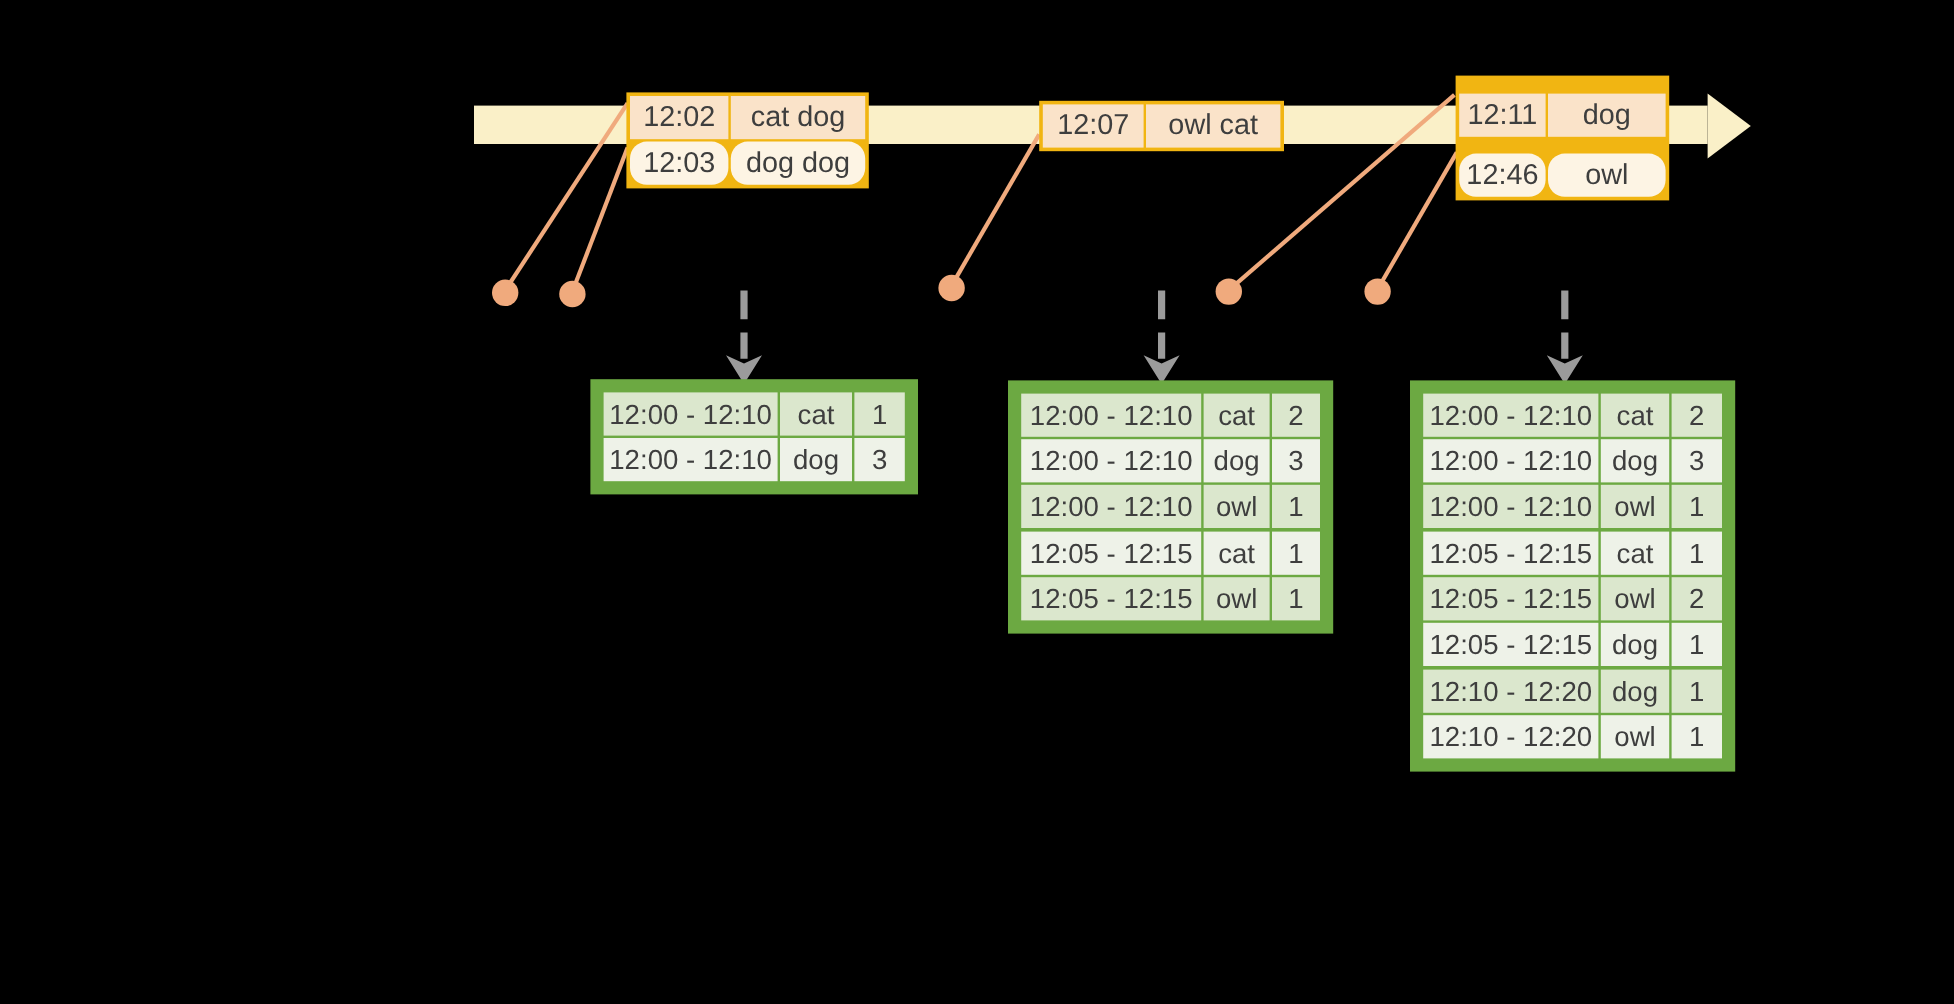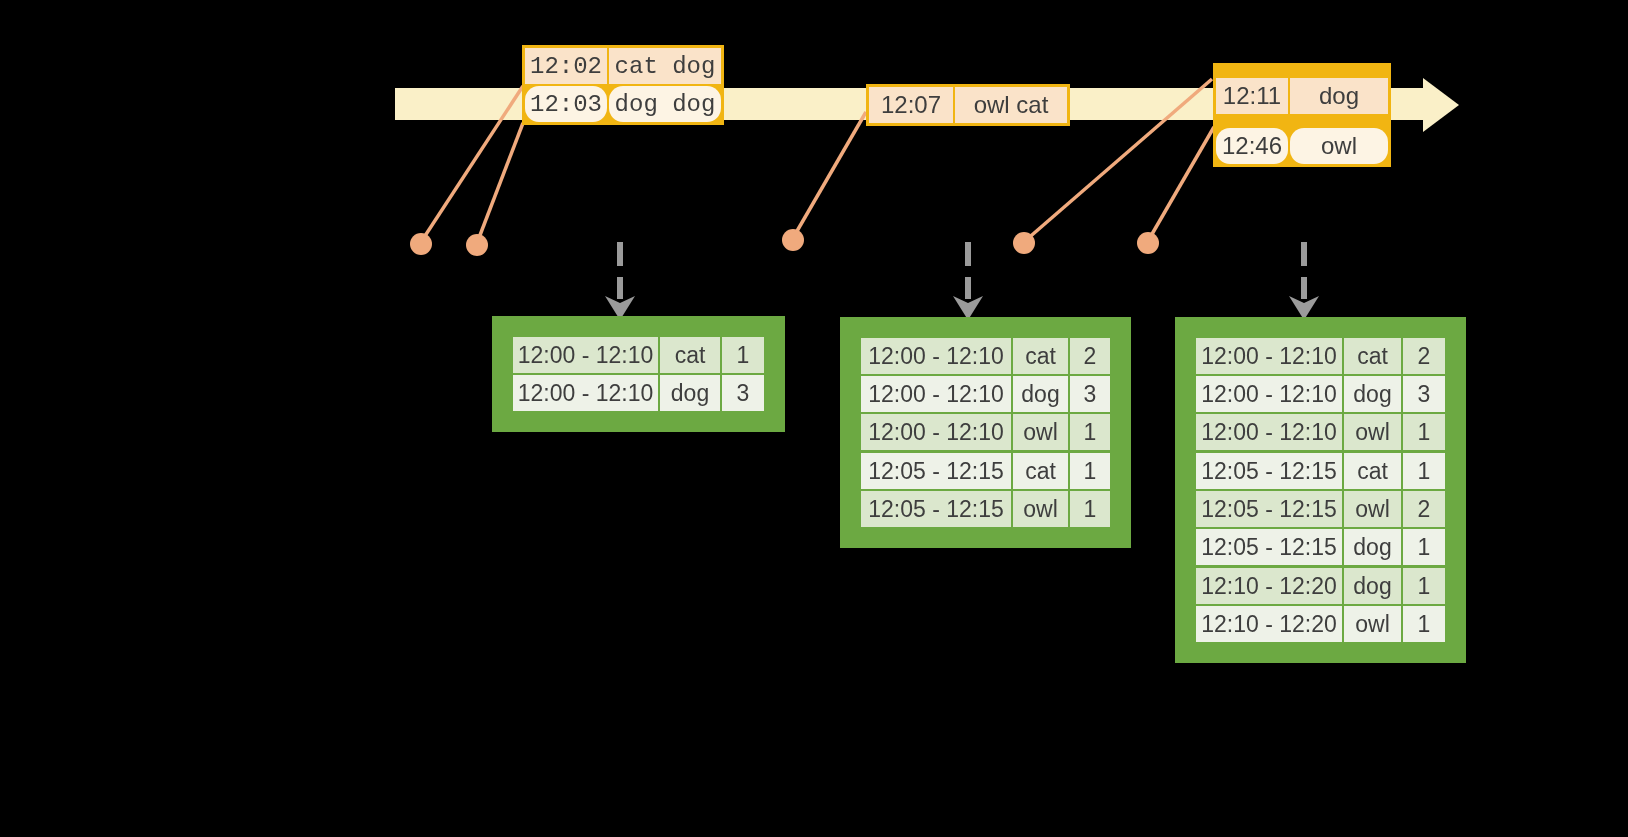--- a/index.html
+++ b/index.html
@@ -33,21 +33,21 @@
   }
   .ev-row{display:grid;gap:2px;}
   .b1-row{grid-template-columns:82px 112px;}
   .b2-row{grid-template-columns:84px 112px;}
   .b3-row{grid-template-columns:72px 98px;margin-top:12px;}
   .ev-cell{height:36px;display:flex;align-items:center;justify-content:center;font-size:24px;}
   .fill-ev-dark{background:var(--event-row-dark);}
   .fill-ev-light{background:var(--event-row-light);border-radius:14px;}
 
   .result-table{
-    position:absolute;background:var(--table-border);padding:21px;
+    position:absolute;background:var(--table-border);padding:11px;
     display:flex;flex-direction:column;gap:3px;
   }
   .tbl-group{display:flex;flex-direction:column;gap:2px;}
   .tbl-row{display:grid;gap:2px;}
   .t1-row{grid-template-columns:145px 60px 42px;}
   .t2-row{grid-template-columns:150px 55px 40px;}
   .t3-row{grid-template-columns:146px 57px 42px;}
   .tbl-cell{height:36px;display:flex;align-items:center;justify-content:center;font-size:23px;}
   .fill-dark{background:var(--table-row-dark);}
   .fill-light{background:var(--table-row-light);}
@@ -81,21 +81,21 @@
     <g>
       <line class="trigger-line" x1="968" y1="242" x2="968" y2="299"></line>
       <polygon class="trigger-head" points="953,296 968,303 983,296 968,320"></polygon>
     </g>
     <g>
       <line class="trigger-line" x1="1304" y1="242" x2="1304" y2="299"></line>
       <polygon class="trigger-head" points="1289,296 1304,303 1319,296 1304,320"></polygon>
     </g>
   </svg>
 
-  <div class="event-box" style="left:522px;top:45px;font-family:Liberation Mono, monospace;">
+  <div class="event-box" style="left:522px;top:77px;">
     <div class="ev-row b1-row">
       <div class="ev-cell fill-ev-dark">12:02</div>
       <div class="ev-cell fill-ev-dark">cat dog</div>
     </div>
     <div class="ev-row b1-row">
       <div class="ev-cell fill-ev-light">12:03</div>
       <div class="ev-cell fill-ev-light">dog dog</div>
     </div>
   </div>
 

